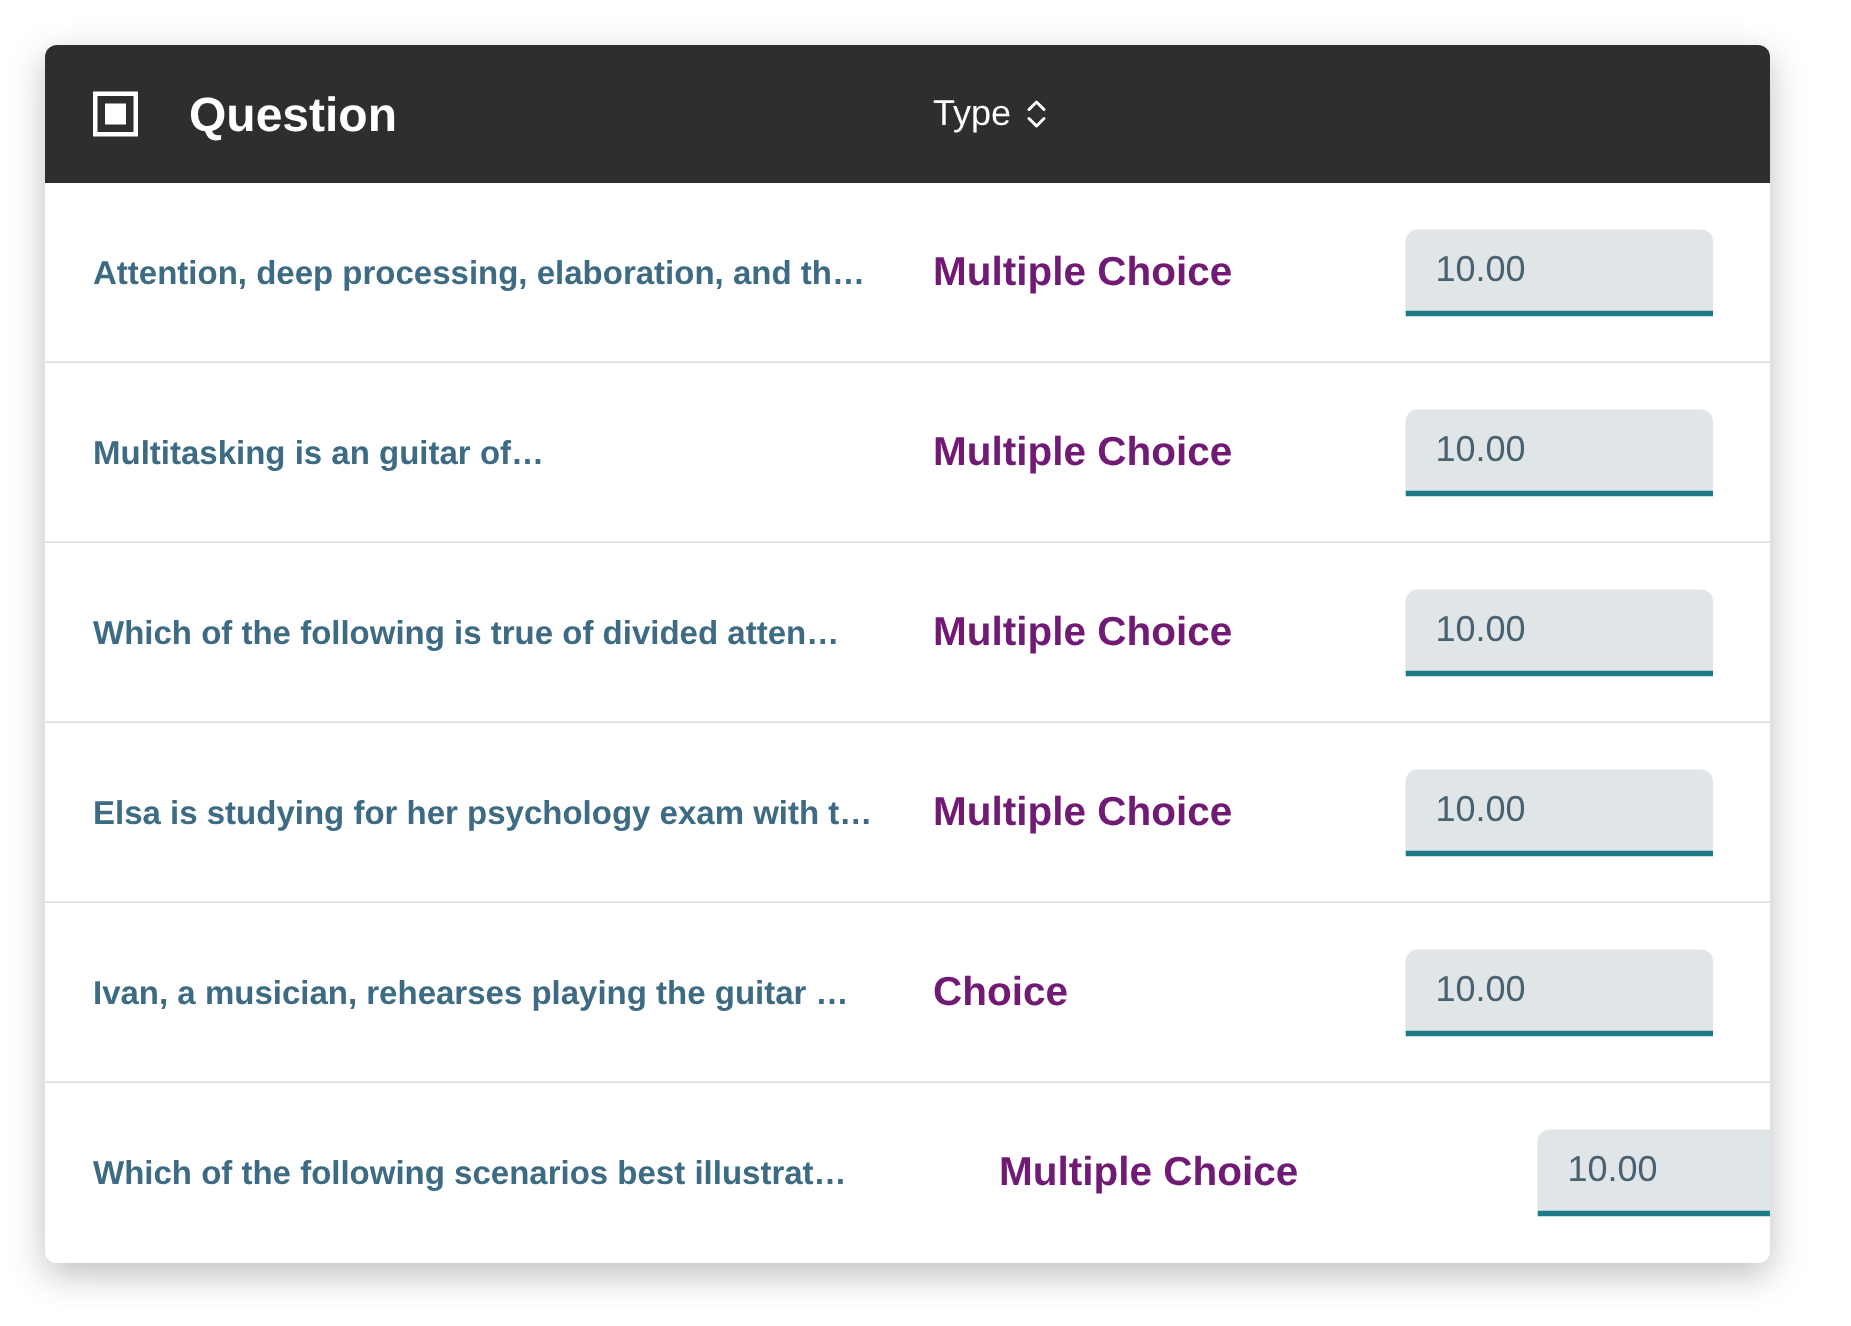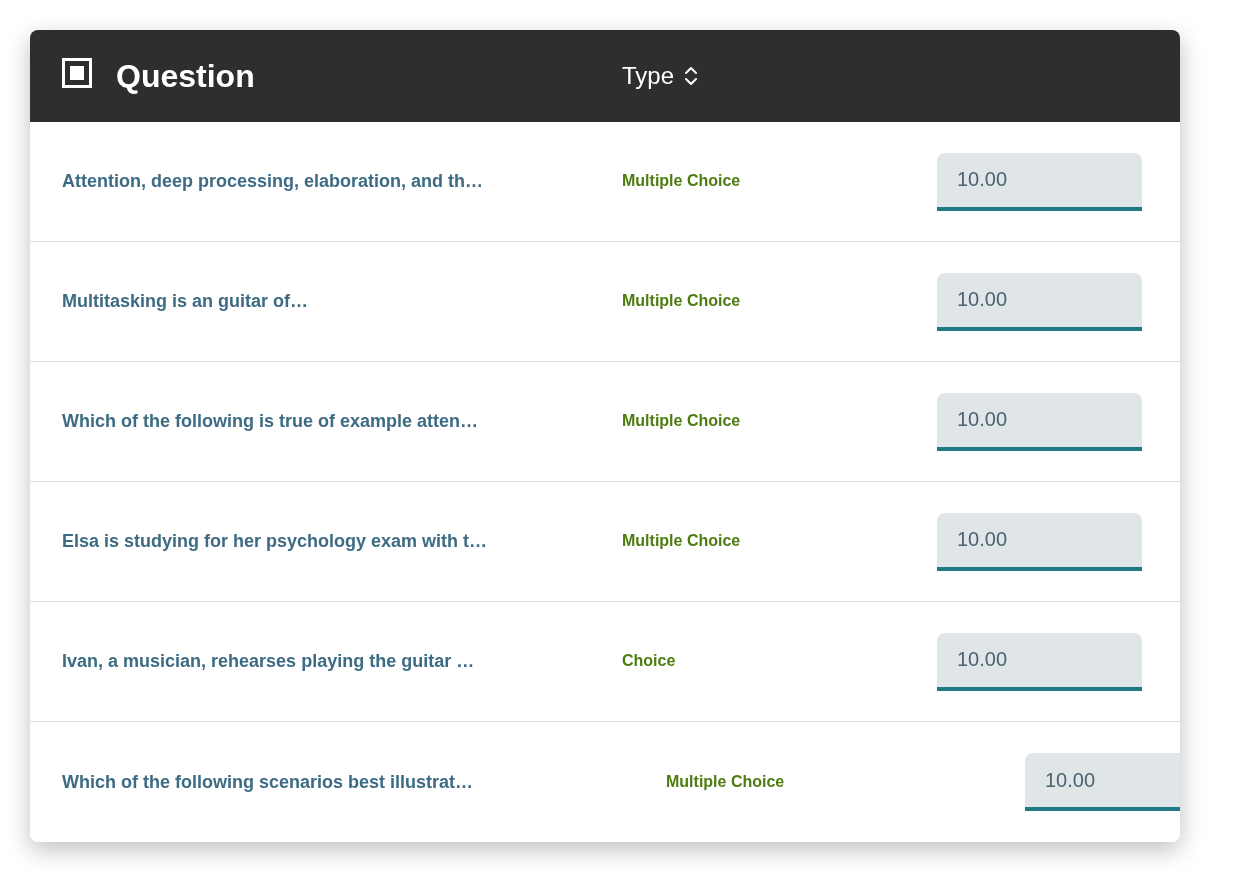--- a/index.html
+++ b/index.html
@@ -22,22 +22,23 @@
     .table-header {
       background: #2e2e2e;
       color: #ffffff;
       display: flex;
       align-items: center;
       height: 92px;
       padding: 0 32px;
     }
     .col-question {
       display: flex;
+      align-items: center;
       flex: 0 0 560px;
-      gap: 24px;
+      gap: 34px;
     }
     .checkbox-outer {
       width: 30px;
       height: 30px;
       border: 3px solid #ffffff;
       display: flex;
       align-items: center;
       justify-content: center;
       cursor: pointer;
     }
@@ -77,51 +78,51 @@
       padding: 0 32px;
       border-bottom: 1px solid #dcdcdc;
       background: #ffffff;
     }
     .table-row:last-child {
       border-bottom: none;
       gap: 44px;
     }
     .row-question {
       flex: 0 0 560px;
-      font-size: 18px;
+      font-size: 22px;
       font-weight: 700;
       color: #3d6b84;
       white-space: nowrap;
       overflow: hidden;
       text-overflow: ellipsis;
       cursor: pointer;
       padding-right: 32px;
     }
     .row-type {
       flex: 0 0 290px;
-      font-size: 16px;
+      font-size: 27px;
       font-weight: 700;
-      color: #4d7c0f;
+      color: #701a75;
       line-height: 1.3;
     }
     .row-points {
       flex: 1;
       display: flex;
       justify-content: flex-start;
       padding-left: 25px;
     }
     .points-input {
       width: 205px;
       height: 58px;
       background: #e0e6e8;
       border: none;
       border-bottom: 4px solid #1d7a87;
       border-top-left-radius: 8px;
       border-top-right-radius: 8px;
-      font-size: 20px;
+      font-size: 24px;
       color: #4a6270;
       padding: 0 20px;
       outline: none;
       font-family: inherit;
     }
   </style>
 </head>
 <body>
 
 <div class="table-container">
@@ -153,21 +154,21 @@
 
   <div class="table-row">
     <div class="row-question">Multitasking is an guitar of…</div>
     <div class="row-type">Multiple Choice</div>
     <div class="row-points">
       <input class="points-input" type="text" value="10.00" style="">
     </div>
   </div>
 
   <div class="table-row">
-    <div class="row-question">Which of the following is true of example atten…</div>
+    <div class="row-question">Which of the following is true of divided atten…</div>
     <div class="row-type">Multiple Choice</div>
     <div class="row-points">
       <input class="points-input" type="text" value="10.00" style="">
     </div>
   </div>
 
   <div class="table-row">
     <div class="row-question">Elsa is studying for her psychology exam with t…</div>
     <div class="row-type">Multiple Choice</div>
     <div class="row-points">

